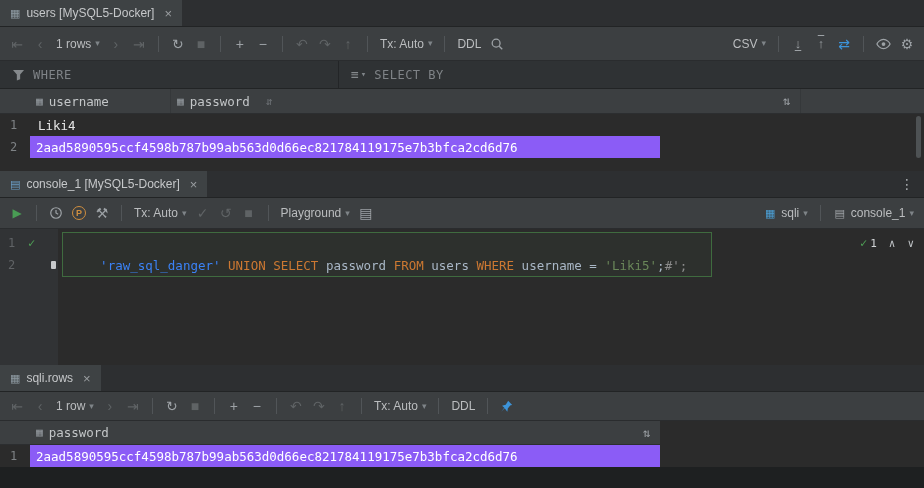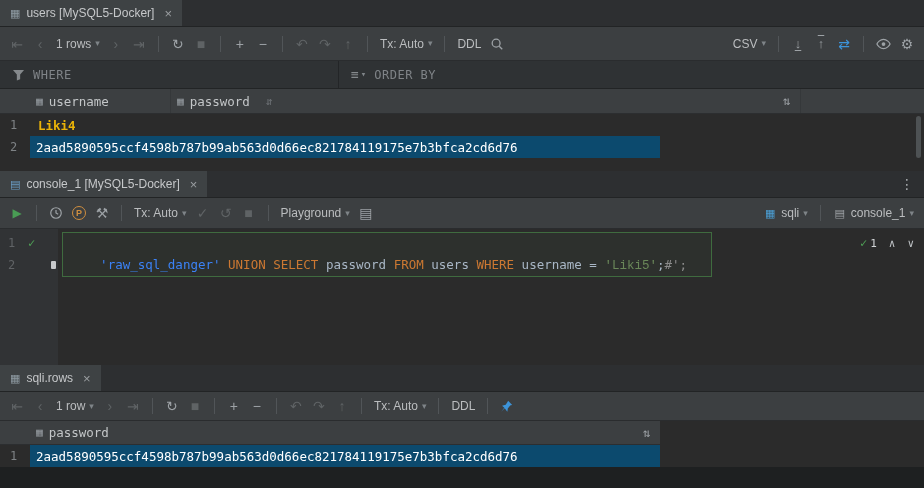--- a/index.html
+++ b/index.html
@@ -51,23 +51,23 @@
   .g-numh{width:30px;}
   .g-h{display:flex;align-items:center;gap:6px;padding:0 6px;border-left:1px solid #35383a;}
   .g-h-user{width:140px;border-left:none;}
   .g-h-pass{width:630px;}
   .g-h-rest{flex:1;border-left:1px solid #35383a;}
   .g-icon{color:#8f959a;font-size:11px;}
   .sort-mini{color:#6d7175;font-size:11px;margin-left:10px;}
   .sort-right{margin-left:auto;color:#9da2a6;font-size:12px;margin-right:4px;}
   .g-row{height:22px;display:flex;align-items:center;color:#a0a6ab;}
   .g-num{width:30px;padding-left:10px;color:#7e8285;font-size:12px;}
-  .c-user{width:140px;padding-left:8px;color:#eab308;align-self:stretch;display:flex;align-items:center;font-weight:bold;}
+  .c-user{width:140px;padding-left:8px;color:#e5e5e5;align-self:stretch;display:flex;align-items:center;}
   .c-pass{width:630px;padding-left:6px;align-self:stretch;display:flex;align-items:center;}
-  .selected{background:#0c4a6e;color:#fff;}
+  .selected{background:#8b5cf6;color:#fff;}
   .g-fill{height:12px;}
   .vscroll{position:absolute;right:3px;top:27px;width:5px;height:42px;background:#4e5254;border-radius:3px;}
 
   .grid-bottom{flex:0 0 67px;}
   .gb-header{height:24px;display:flex;align-items:stretch;}
   .gb-headcells{display:flex;background:#3c3f41;border-bottom:1px solid #2c2e30;color:#c3c6c8;width:660px;}
   .gb-rest{flex:1;background:#2b2b2b;}
   .gb-pass{width:630px;display:flex;align-items:center;gap:6px;padding:0 6px;}
   .bottom-strip{height:21px;background:#1e2021;}
 
@@ -76,21 +76,21 @@
                   font-family:"DejaVu Sans Mono","Liberation Mono",monospace;font-size:12.5px;padding-top:3px;}
   .gutter-col{position:absolute;left:0;top:0;bottom:0;width:58px;background:#313335;z-index:0;}
   .ed-line{height:22px;display:flex;align-items:center;position:relative;z-index:2;}
   .gutter{width:58px;flex:0 0 58px;display:flex;align-items:center;position:relative;height:100%;}
   .lnum{color:#606366;font-size:12px;padding-left:8px;width:22px;}
   .gcheck{color:#4fa156;font-size:12px;margin-left:6px;font-weight:bold;}
   .fold-mark{position:absolute;left:51px;top:7px;width:5px;height:8px;background:#c8cacc;border-radius:1px;}
   .code{white-space:pre;padding-left:12px;}
   .tok.kw{color:#cc7832;}
   .tok.id{color:#a9b7c6;}
-  .tok.strg{color:#6a8759;font-family:Liberation Mono, monospace;}
+  .tok.strg{color:#6a8759;}
   .tok.strY{color:#3b82f6;}
   .tok.cmt{color:#8c8c8c;}
   .injection{position:absolute;left:62px;top:3px;width:650px;height:45px;border:1px solid #3f6b3f;background:rgba(90,140,90,0.06);z-index:1;pointer-events:none;}
   .ed-right{position:absolute;right:10px;top:0;height:22px;display:flex;align-items:center;gap:12px;}
   .exec-check{color:#4fa156;font-weight:bold;font-size:12px;}
   .exec-count{color:#d0d3d5;font-size:11px;margin-left:-9px;}
   .nav{color:#bfc3c6;font-size:11px;}
 
   svg{display:block;}
 </style>
@@ -164,21 +164,21 @@
         <svg width="13" height="12" viewBox="0 0 14 13">
             <path d="M1 1h12L8.8 6v5l-3.6 1.5V6z" fill="#85898c"></path>
           </svg>
       </span>
       <span class="fb-label">WHERE</span>
     </div>
     <div class="fb-div"></div>
     <div class="fb-sec">
       <span class="ob-icon">≡</span>
       <span class="chev" style="margin-left:-6px">▾</span>
-      <span class="fb-label">ORDER BY</span>
+      <span class="fb-label">SELECT BY</span>
     </div>
   </div>
 
   <div class="grid grid-top">
     <div class="g-header">
       <div class="g-numh"></div>
       <div class="g-h g-h-user">
         <span class="g-icon">▦</span>
         <span>username</span>
       </div>

